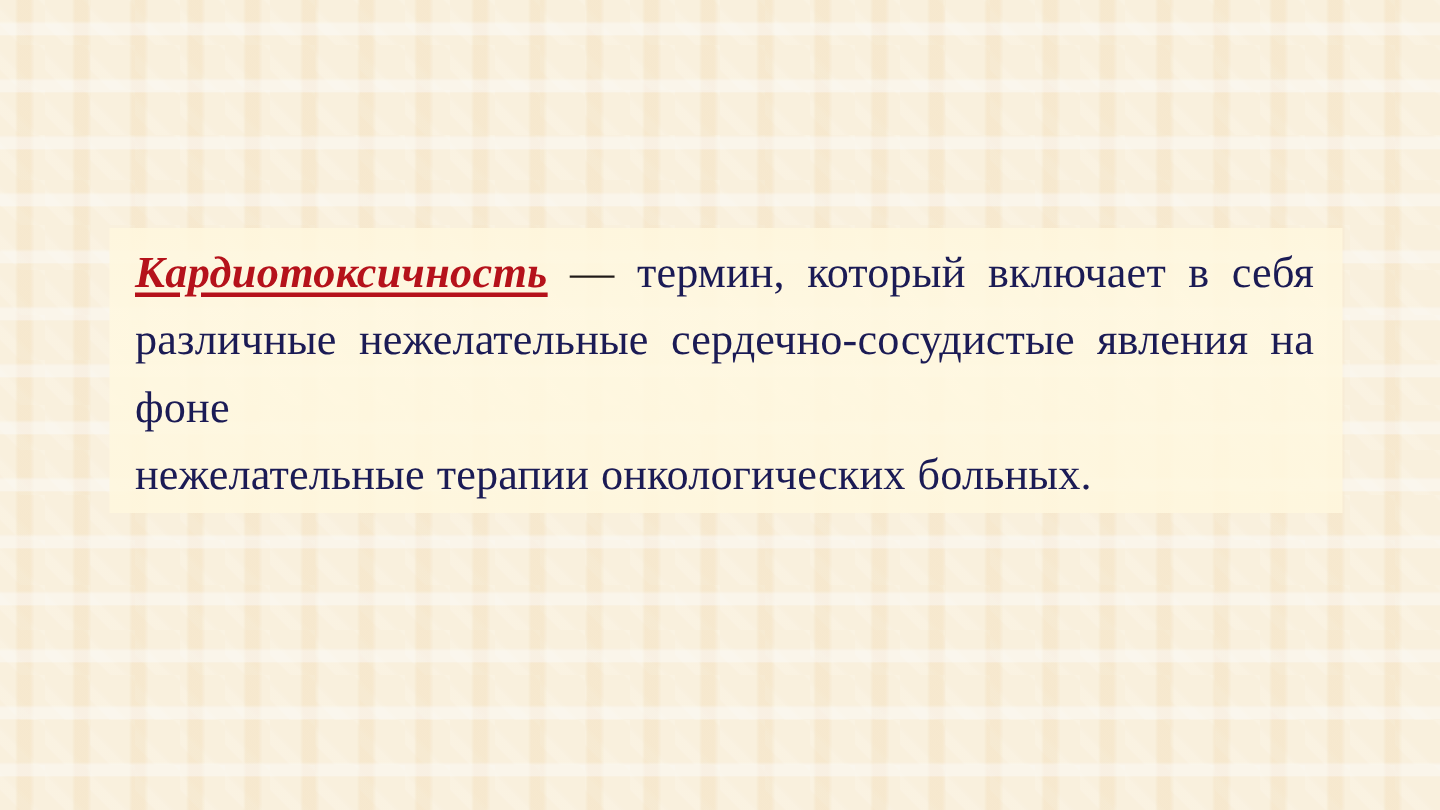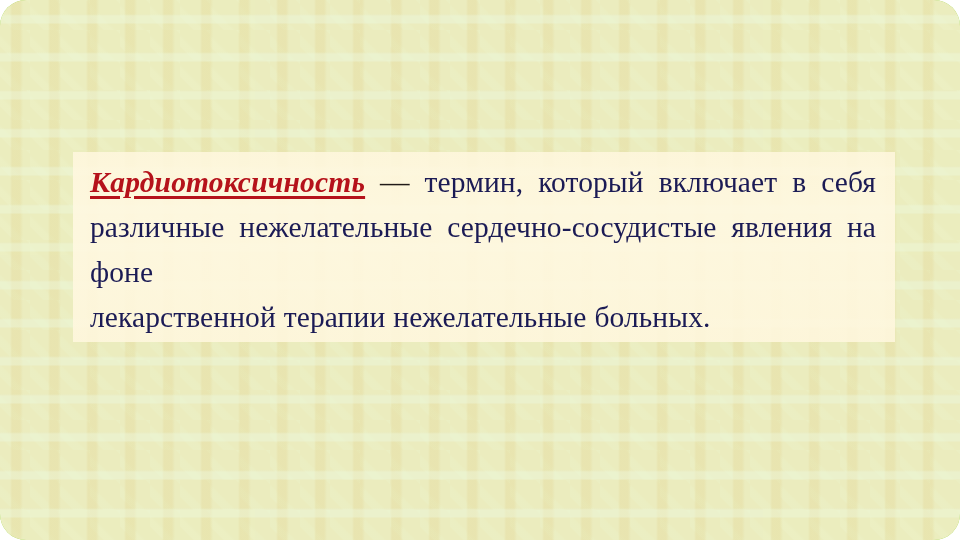--- a/index.html
+++ b/index.html
@@ -11,23 +11,22 @@
     width: 960px;
     height: 540px;
     overflow: hidden;
     font-family: "Liberation Serif", "DejaVu Serif", serif;
   }
 
   #slide {
     position: relative;
     width: 960px;
     height: 540px;
-    background-color: #84cc16;
+    background-color: #e5e5e5;
     overflow: hidden;
-    border-radius: 26px;
   }
 
   
   #slide-texture {
     position: absolute;
     inset: 0;
     pointer-events: none;
     background-color: #fdf2dc;
     background-image:
       repeating-linear-gradient(
@@ -129,16 +128,16 @@
   <div id="slide-texture"></div>
 
   <div id="text-block"></div>
 
   <div id="paragraph">
     <span class="term">Кардиотоксичность</span>
     <span class="dash">—</span>
     <span class="body-text">термин, который</span>
     <span class="body-text">включает в себя различные нежелательные</span>
     <span class="body-text">сердечно-сосудистые явления на фоне</span>
-    <span class="body-text last-line">лекарственной терапии нежелательные больных.</span>
+    <span class="body-text last-line">нежелательные терапии онкологических больных.</span>
   </div>
 
 </div>
 
 </body></html>

